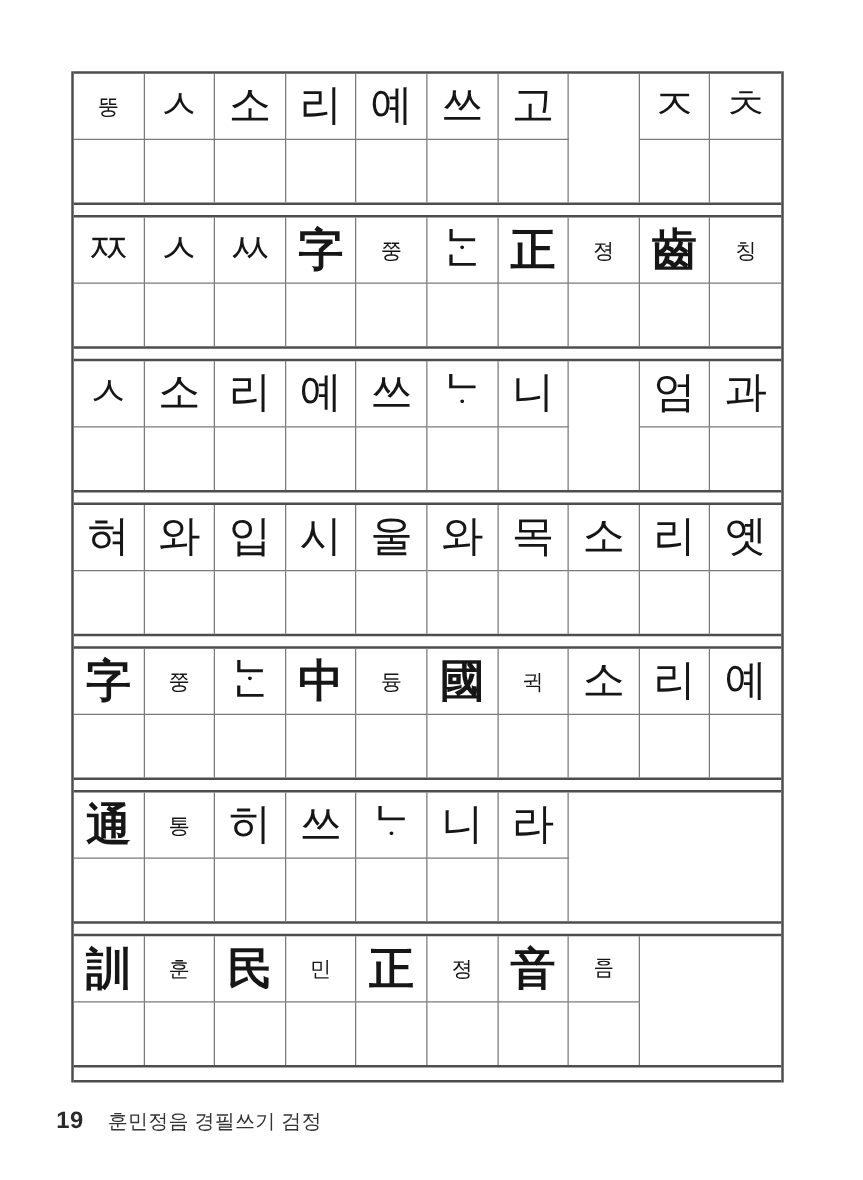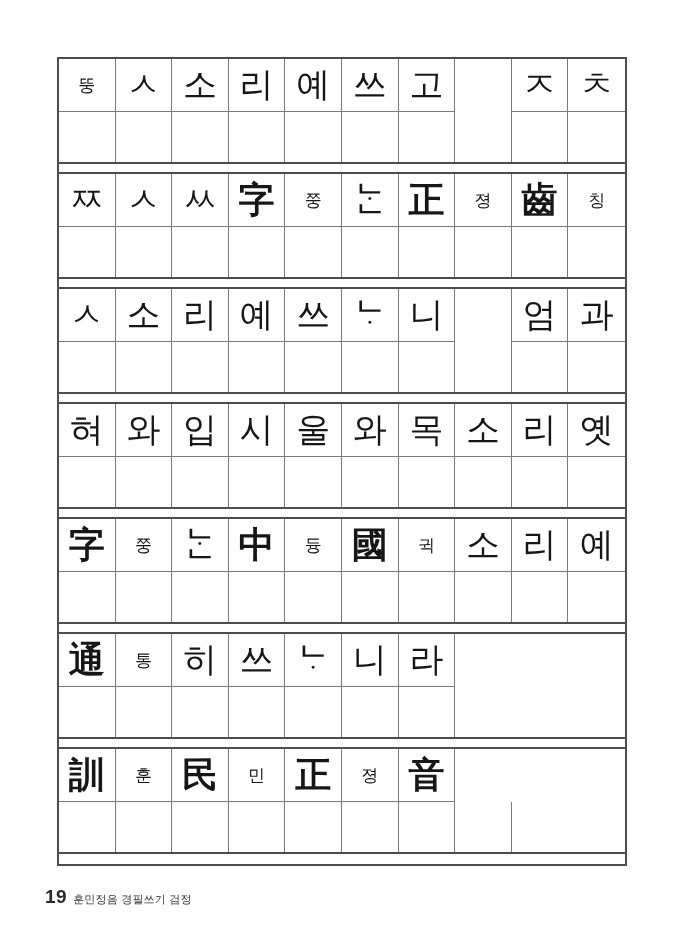--- a/index.html
+++ b/index.html
@@ -60,23 +60,23 @@
     align-items: baseline;
     font-family: "Liberation Sans", "DejaVu Sans", sans-serif;
   }
   .footer .pagenum {
     font-size: 19px;
     font-weight: 600;
     color: #2a2a2a;
     letter-spacing: 0.5px;
   }
   .footer .pagetitle {
-    font-size: 11px;
+    font-size: 16px;
     color: #333333;
-    margin-left: 6px;
+    margin-left: 19px;
     letter-spacing: 0.2px;
   }
 </style>
 </head>
 <body>
 
 <div class="page">
 
   <div class="sheet">
 
@@ -213,20 +213,21 @@
         <div class="c char hanja" style="grid-column: 3;">民</div>
         <div class="c practice" style="grid-column: 3;"></div>
         <div class="c char small" style="grid-column: 4;">민</div>
         <div class="c practice" style="grid-column: 4;"></div>
         <div class="c char hanja" style="grid-column: 5;">正</div>
         <div class="c practice" style="grid-column: 5;"></div>
         <div class="c char small" style="grid-column: 6;">졍</div>
         <div class="c practice" style="grid-column: 6;"></div>
         <div class="c char hanja" style="grid-column: 7;">音</div>
         <div class="c practice" style="grid-column: 7;"></div>
+        <div class="c char small" style="grid-column: 8;">ᅙᅳᆷ</div>
         <div class="c practice" style="grid-column: 8;"></div>
         <div class="c blank lastcol" style="grid-column: 9 / span 2;"></div>
       </div>
       <div class="bottom-band"></div>
   </div>
 
   <div class="footer">
     <span class="pagenum">19</span>
     <span class="pagetitle">훈민정음 경필쓰기 검정</span>
   </div>

